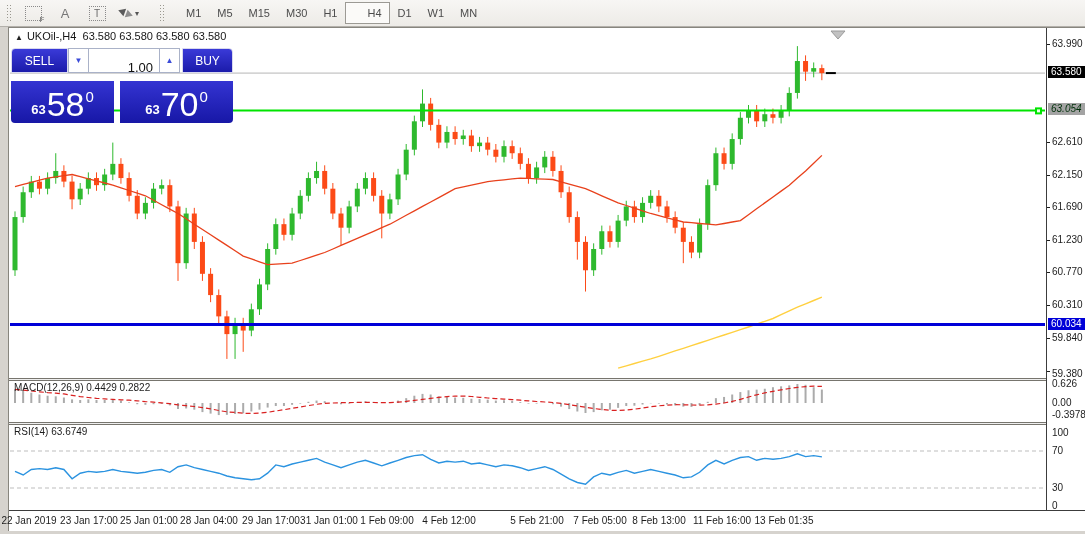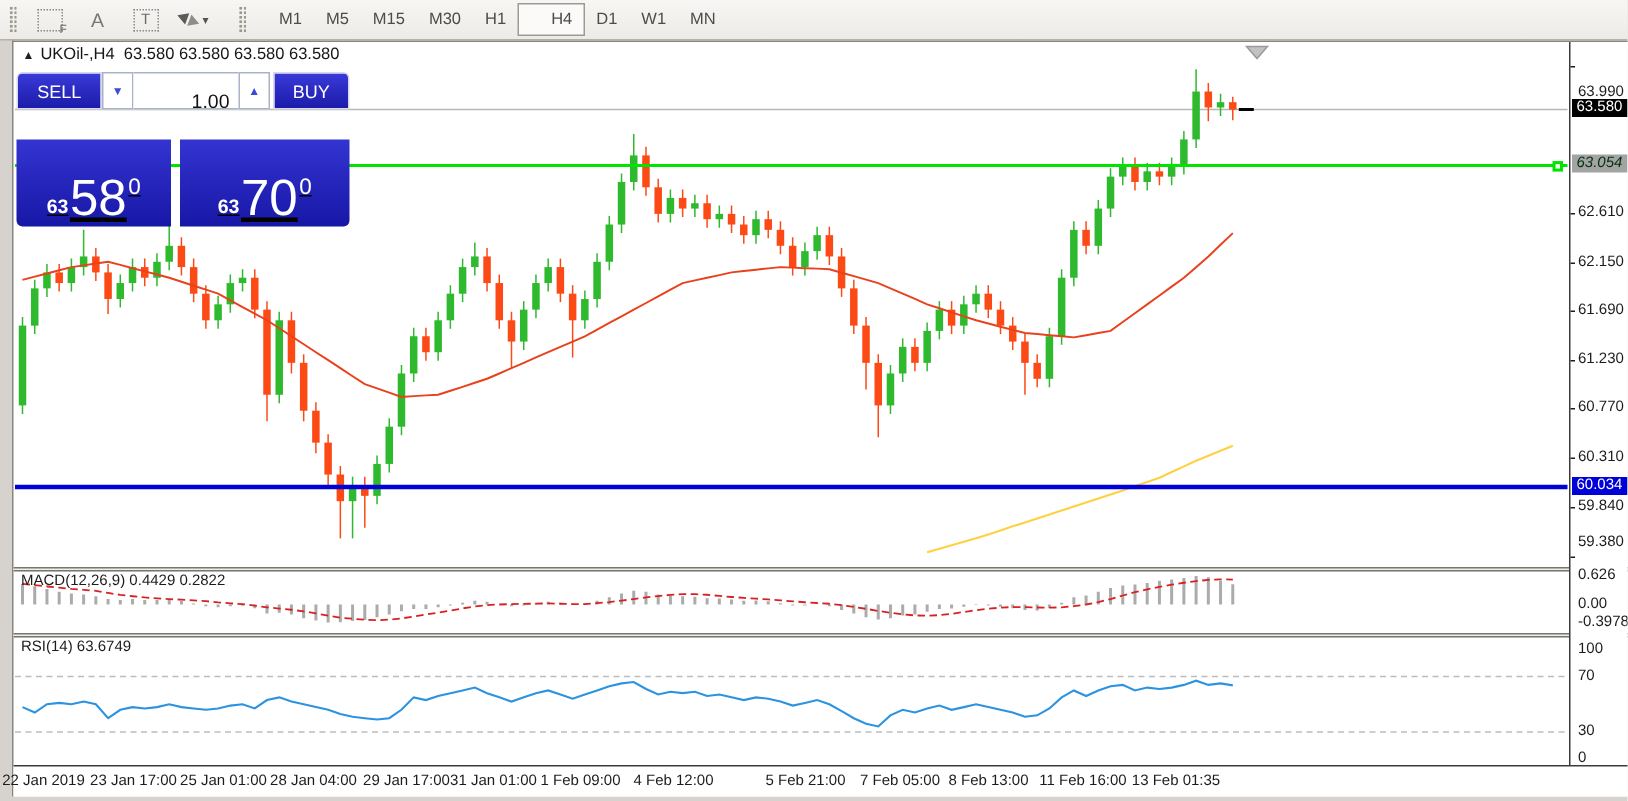--- a/index.html
+++ b/index.html
@@ -34,21 +34,21 @@
   #chart-header .tri{font-size:8px;margin-right:4px;color:#222;}
   #annotation{position:absolute;left:450px;top:16px;font-size:18px;font-weight:bold;z-index:6;}
   
   #trade-panel{position:absolute;left:2px;top:20px;width:222px;z-index:7;font-family:"Liberation Sans",sans-serif;}
   #tp-row1{display:flex;height:25px;}
   .tp-btn{background:linear-gradient(#3a3ad8,#1b1baa);color:#fff;font-size:12px;display:flex;align-items:center;justify-content:center;border:1px solid #d8d8ee;}
   #sell-btn{width:55px;border-radius:4px 0 0 0;}
   #buy-btn{width:52px;border-radius:0 4px 0 0;margin-left:2px;flex:1;}
   .spin-btn{width:21px;background:#fff;border:1px solid #aab2c8;display:flex;align-items:center;justify-content:center;color:#3b4bd8;font-size:8px;box-sizing:border-box;}
   #vol-input{width:64px;border:1px solid #aab2c8;border-left:none;border-right:none;text-align:right;font-size:13px;padding:13px 6px 0 0;color:#111;outline:none;}
-  #tp-row2{display:flex;height:58px;margin-top:20px;text-decoration:underline;}
+  #tp-row2{display:flex;height:42px;margin-top:8px;}
   .big-quote{background:linear-gradient(#3434d2,#1717a6);color:#fff;display:flex;align-items:flex-end;justify-content:center;padding-bottom:2px;}
   #sell-quote{width:103px;border-radius:0 0 0 4px;}
   #buy-quote{flex:1;margin-left:6px;border-radius:0 0 4px 0;}
   .q-small{font-size:13px;font-weight:bold;margin:0 1px 4px 0;}
   .q-big{font-size:34px;line-height:34px;}
   .q-sup{font-size:15px;margin:0 0 16px 1px;}
   svg{position:absolute;left:0;top:0;}
 </style>
 </head>
 <body>
@@ -437,37 +437,37 @@
   <div id="rsi-region">
     <div class="ind-label">RSI(14) 63.6749</div>
   <svg width="1037" height="85">
         <line x1="1" y1="26" x2="1036" y2="26" stroke="#bdbdbd" stroke-width="1" stroke-dasharray="4 3"></line>
         <line x1="1" y1="63" x2="1036" y2="63" stroke="#bdbdbd" stroke-width="1" stroke-dasharray="4 3"></line>
         <path d="M6.0,46.4L14.2,50.0L22.3,44.5L30.5,43.6L38.6,44.5L46.8,42.7L54.9,44.5L63.1,53.8L71.2,48.2L79.4,46.4L87.5,47.3L95.7,46.4L103.8,44.5L112.0,46.4L120.1,47.3L128.3,48.2L136.4,47.3L144.6,45.4L152.7,44.5L160.8,47.3L169.0,41.7L177.2,39.9L185.3,42.7L193.5,44.5L201.6,46.4L209.8,48.2L217.9,51.0L226.1,52.8L234.2,53.8L242.4,54.7L250.5,53.8L258.6,48.2L266.8,39.9L274.9,41.7L283.1,39.0L291.3,37.1L299.4,35.3L307.6,33.4L315.7,37.1L323.9,39.9L332.0,42.7L340.2,39.9L348.3,37.1L356.4,35.3L364.6,38.0L372.8,40.8L380.9,38.0L389.1,35.3L397.2,32.5L405.4,30.6L413.5,29.7L421.7,34.3L429.8,38.0L438.0,36.2L446.1,37.1L454.3,36.2L462.4,39.0L470.6,38.0L478.7,39.9L486.9,41.7L495.0,39.9L503.2,40.8L511.3,42.7L519.5,45.4L527.6,43.6L535.8,41.7L543.9,44.5L552.1,49.1L560.2,53.8L568.4,57.5L576.5,59.3L584.6,51.9L592.8,48.2L601.0,50.0L609.1,47.3L617.3,45.4L625.4,48.2L633.6,46.4L641.7,44.5L649.9,46.4L658.0,48.2L666.1,50.0L674.3,52.8L682.5,51.9L690.6,47.3L698.8,39.9L706.9,35.3L715.1,39.0L723.2,35.3L731.4,32.5L739.5,31.6L747.6,35.3L755.8,33.4L764.0,34.3L772.1,33.4L780.3,31.6L788.4,28.8L796.6,31.6L804.7,30.6L812.9,31.9" fill="none" stroke="#2b93e0" stroke-width="1.4"></path>
       </svg>
     </div>
 
   <div id="axis-col">
-      <div class="axis-label" style="top: 28px;">63.990</div>
+      <div class="axis-label" style="top: 10px;">63.990</div>
       <div class="axis-tick" style="top: 16px;"></div>
       <div class="axis-label" style="top: 107.883px;">62.610</div>
       <div class="axis-tick" style="top: 113.883px;"></div>
       <div class="axis-label" style="top: 140.511px;">62.150</div>
       <div class="axis-tick" style="top: 146.511px;"></div>
       <div class="axis-label" style="top: 173.139px;">61.690</div>
       <div class="axis-tick" style="top: 179.139px;"></div>
       <div class="axis-label" style="top: 205.767px;">61.230</div>
       <div class="axis-tick" style="top: 211.767px;"></div>
       <div class="axis-label" style="top: 238.395px;">60.770</div>
       <div class="axis-tick" style="top: 244.395px;"></div>
       <div class="axis-label" style="top: 271.022px;">60.310</div>
       <div class="axis-tick" style="top: 277.022px;"></div>
       <div class="axis-label" style="top: 304.359px;">59.840</div>
       <div class="axis-tick" style="top: 310.359px;"></div>
-      <div class="axis-label" style="top: 328px;">59.380</div>
+      <div class="axis-label" style="top: 340px;">59.380</div>
       <div class="axis-tick" style="top: 342.987px;"></div>
       <div class="axis-badge" style="top: 38.0813px; background: rgb(0, 0, 0); color: rgb(255, 255, 255);">63.580</div>
       <div class="axis-badge" style="top: 75.3905px; background: #a3a3a3; color: rgb(0, 48, 10); font-style: italic;">63.054</div>
       <div class="axis-badge" style="top: 289.599px; background: rgb(0, 0, 216); color: rgb(255, 255, 255);">60.034</div>
       <div class="axis-label" style="top: 350.001px;">0.626</div>
       <div class="axis-label" style="top: 369px;">0.00</div>
       <div class="axis-label" style="top: 381.073px;">-0.3978</div>
       <div class="axis-label" style="top: 399px;">100</div>
       <div class="axis-label" style="top: 417px;">70</div>
       <div class="axis-label" style="top: 454px;">30</div>

